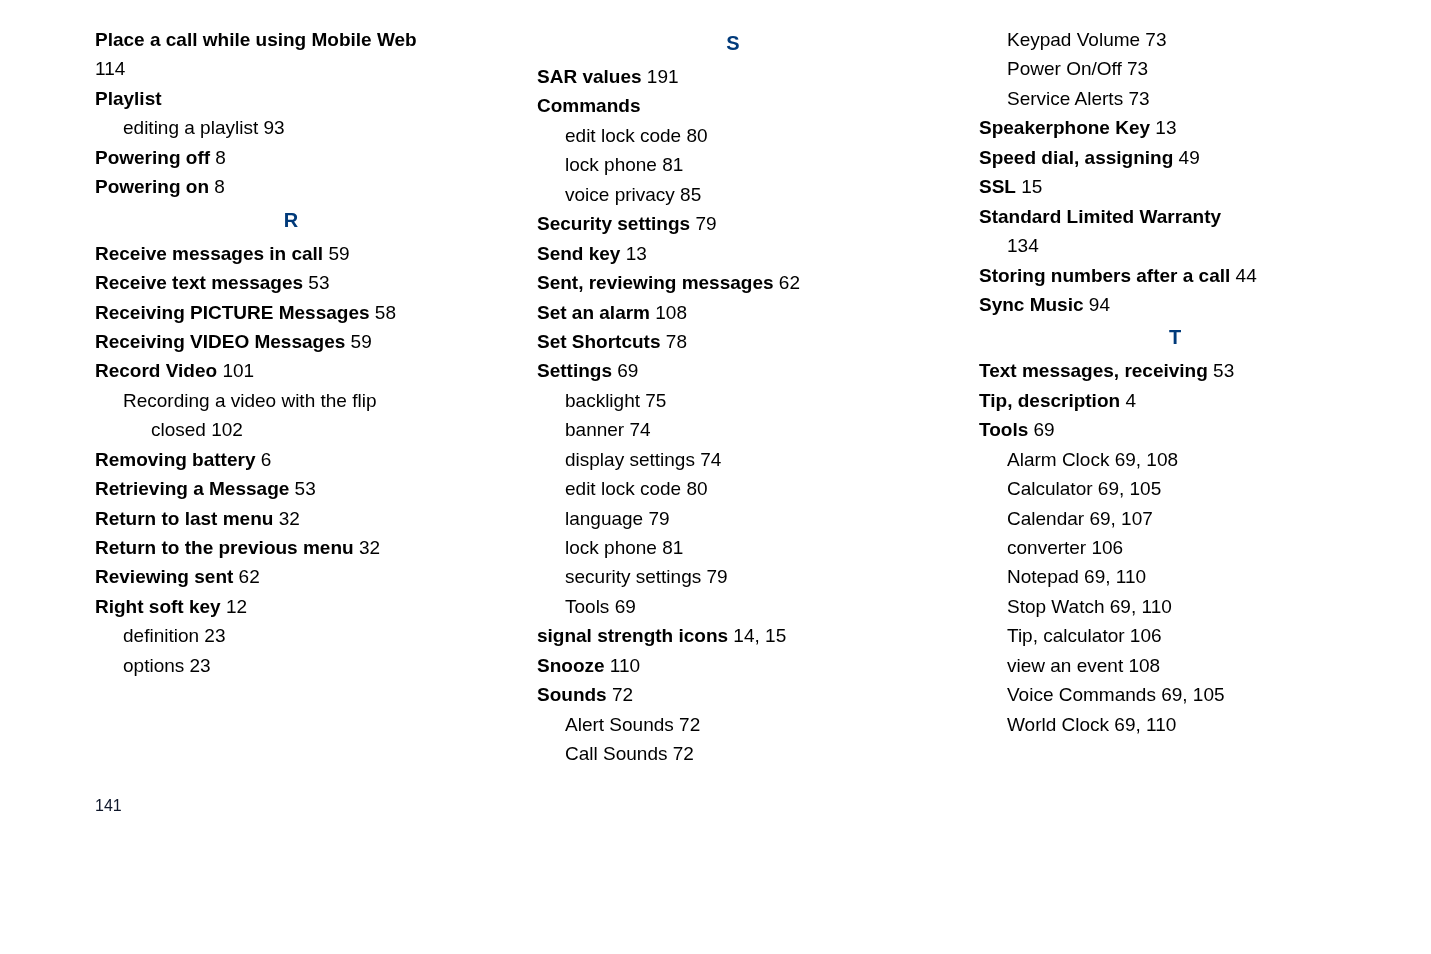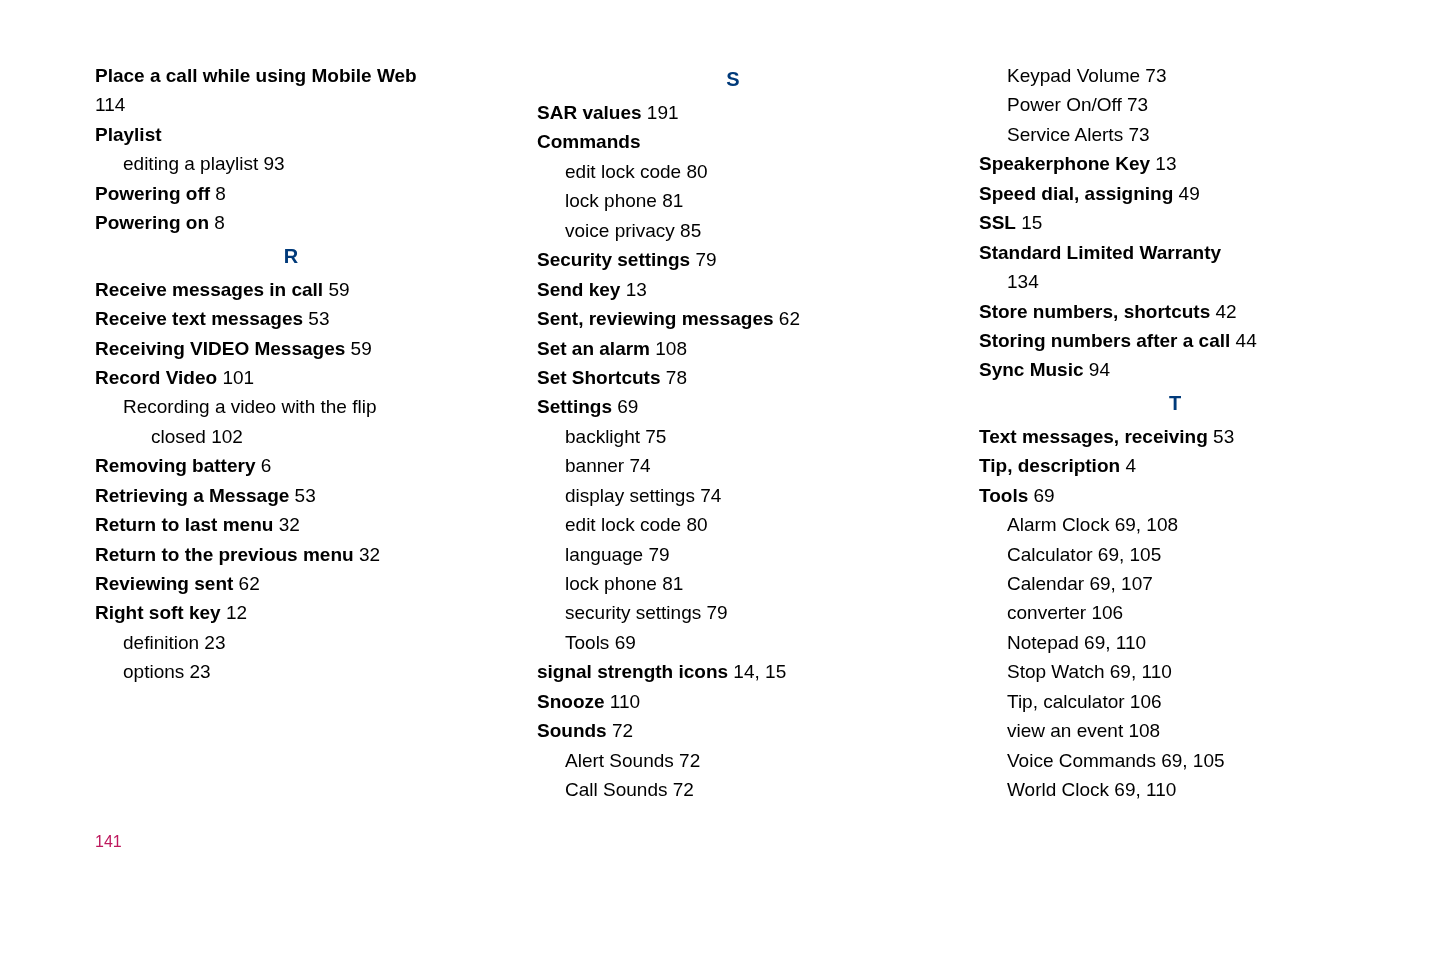--- a/index.html
+++ b/index.html
@@ -9,21 +9,20 @@
     font-family: Arial, Helvetica, sans-serif;
     font-size: 19px;
     color: #000000;
     width: 1431px;
     height: 954px;
     box-sizing: border-box;
   }
   .columns {
     display: flex;
     gap: 50px;
-    margin-top: 36px;
   }
   .col {
     flex: 1;
     line-height: 1.55;
   }
   .section-letter {
     color: #003a7a;
     font-weight: bold;
     text-align: center;
     font-size: 20px;
@@ -37,37 +36,38 @@
   }
   .sub1 {
     margin-left: 28px;
   }
   .sub2 {
     margin-left: 56px;
   }
   .page-num {
     margin-top: 28px;
     font-size: 16px;
-    color: #be185d;
+    color: #0f172a;
   }
 </style>
 </head>
 <body>
 
 <div class="columns">
   <div class="col" id="col0">
       <div class="entry"><span class="bold">Place a call while using Mobile Web</span></div>
       <div class="entry"><span>114</span></div>
       <div class="entry"><span class="bold">Playlist</span></div>
       <div class="sub1"><span>editing a playlist 93</span></div>
       <div class="entry"><span class="bold">Powering off</span><span> 8</span></div>
       <div class="entry"><span class="bold">Powering on</span><span> 8</span></div>
       <div class="section-letter">R</div>
       <div class="entry"><span class="bold">Receive messages in call</span><span> 59</span></div>
       <div class="entry"><span class="bold">Receive text messages</span><span> 53</span></div>
+      <div class="entry"><span class="bold">Receiving PICTURE Messages</span><span> 58</span></div>
       <div class="entry"><span class="bold">Receiving VIDEO Messages</span><span> 59</span></div>
       <div class="entry"><span class="bold">Record Video</span><span> 101</span></div>
       <div class="sub1"><span>Recording a video with the flip</span></div>
       <div class="sub2"><span>closed 102</span></div>
       <div class="entry"><span class="bold">Removing battery</span><span> 6</span></div>
       <div class="entry"><span class="bold">Retrieving a Message</span><span> 53</span></div>
       <div class="entry"><span class="bold">Return to last menu</span><span> 32</span></div>
       <div class="entry"><span class="bold">Return to the previous menu</span><span> 32</span></div>
       <div class="entry"><span class="bold">Reviewing sent</span><span> 62</span></div>
       <div class="entry"><span class="bold">Right soft key</span><span> 12</span></div>
@@ -103,21 +103,20 @@
     </div>
   <div class="col" id="col2">
       <div class="sub1"><span>Keypad Volume 73</span></div>
       <div class="sub1"><span>Power On/Off 73</span></div>
       <div class="sub1"><span>Service Alerts 73</span></div>
       <div class="entry"><span class="bold">Speakerphone Key</span><span> 13</span></div>
       <div class="entry"><span class="bold">Speed dial, assigning</span><span> 49</span></div>
       <div class="entry"><span class="bold">SSL</span><span> 15</span></div>
       <div class="entry"><span class="bold">Standard Limited Warranty</span></div>
       <div class="sub1"><span>134</span></div>
-      <div class="entry"><span class="bold">Store numbers, shortcuts</span><span> 42</span></div>
       <div class="entry"><span class="bold">Storing numbers after a call</span><span> 44</span></div>
       <div class="entry"><span class="bold">Sync Music</span><span> 94</span></div>
       <div class="section-letter">T</div>
       <div class="entry"><span class="bold">Text messages, receiving</span><span> 53</span></div>
       <div class="entry"><span class="bold">Tip, description</span><span> 4</span></div>
       <div class="entry"><span class="bold">Tools</span><span> 69</span></div>
       <div class="sub1"><span>Alarm Clock 69, 108</span></div>
       <div class="sub1"><span>Calculator 69, 105</span></div>
       <div class="sub1"><span>Calendar 69, 107</span></div>
       <div class="sub1"><span>converter 106</span></div>

